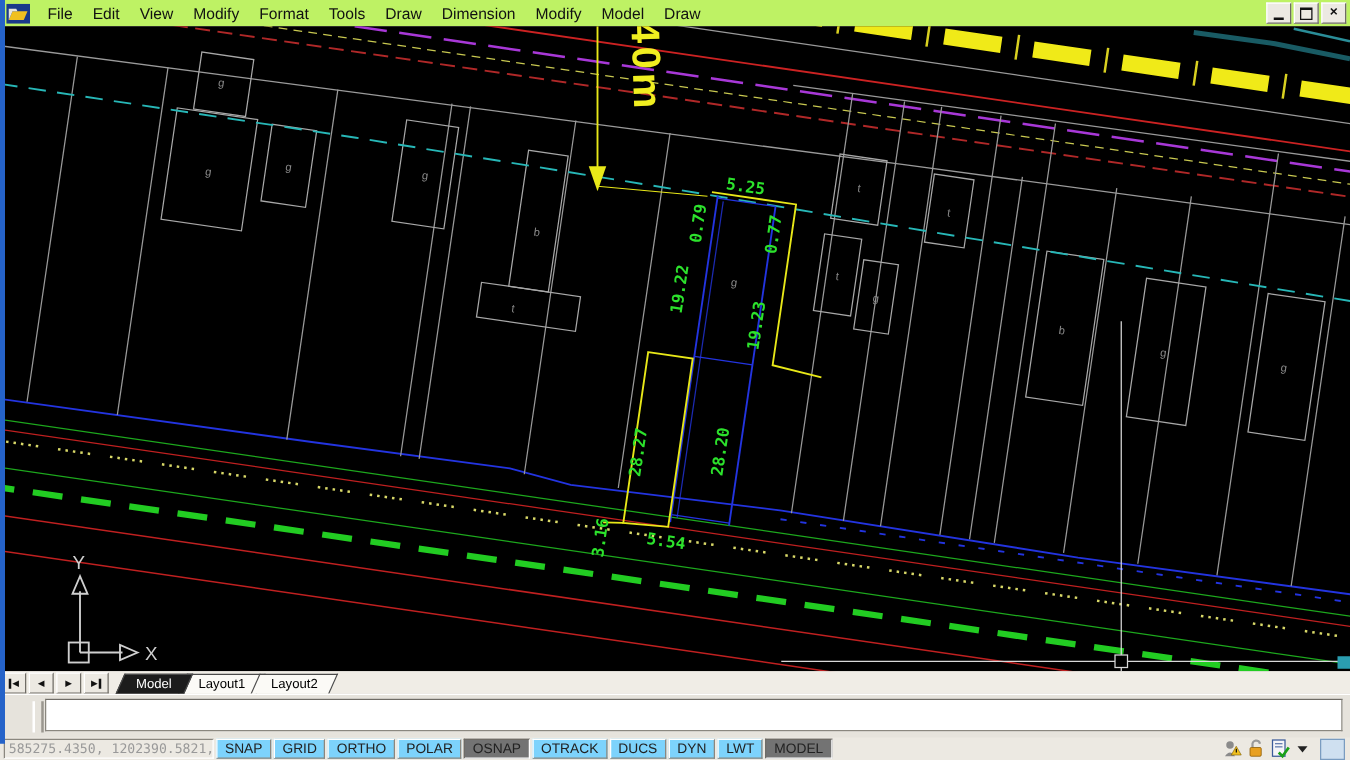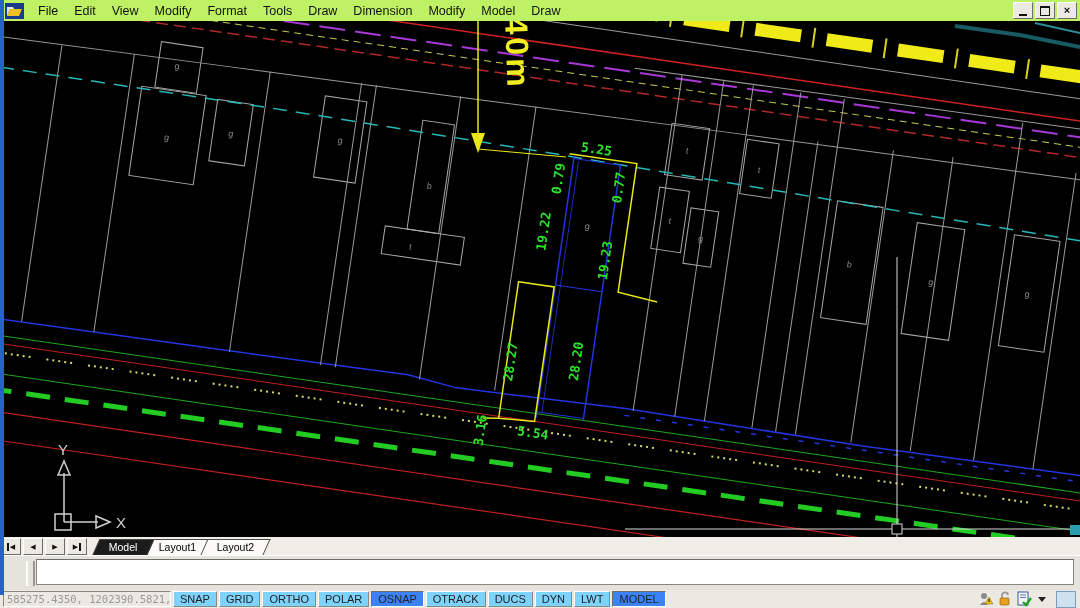--- a/index.html
+++ b/index.html
@@ -51,21 +51,21 @@
     font:12px "DejaVu Sans Mono",monospace;color:#222;padding:2px 4px;box-sizing:border-box;}
 
   
   #statusbar{position:absolute;left:0;top:590px;width:1080px;height:18px;background:#ece9e2;
     display:flex;align-items:center;font-size:11px;}
   #coords{width:160px;height:14px;margin-left:3px;border:1px solid;border-color:#8a877f #fff #fff #8a877f;
     background:#ece9e2;color:#999;font:10.5px "DejaVu Sans Mono",monospace;line-height:14px;
     padding:0 3px;white-space:nowrap;overflow:hidden;}
   .toggle{height:14px;line-height:14px;padding:0 6px;margin-left:2px;color:#222;background:#7dd3fc;
     border:1px solid;border-color:#ffffff #8a877f #8a877f #ffffff;}
-  .toggle.pressed{border-color:#6f6c66 #ffffff #ffffff #6f6c66;background:#3b82f6;}
+  .toggle.pressed{border-color:#6f6c66 #ffffff #ffffff #6f6c66;background:#737373;}
   #tray{margin-left:auto;display:flex;align-items:center;gap:3px;padding-right:4px;}
   .trayicon{width:16px;height:16px;}
   #tray-drop{width:0;height:0;border-left:4px solid transparent;border-right:4px solid transparent;
     border-top:5px solid #222;margin:0 3px;}
   #cleanscreen{width:18px;height:15px;border:1px solid #7a9cc0;background:#cfe0f0;margin-left:4px;}
 </style>
 </head>
 <body>
 
 <div id="app">

